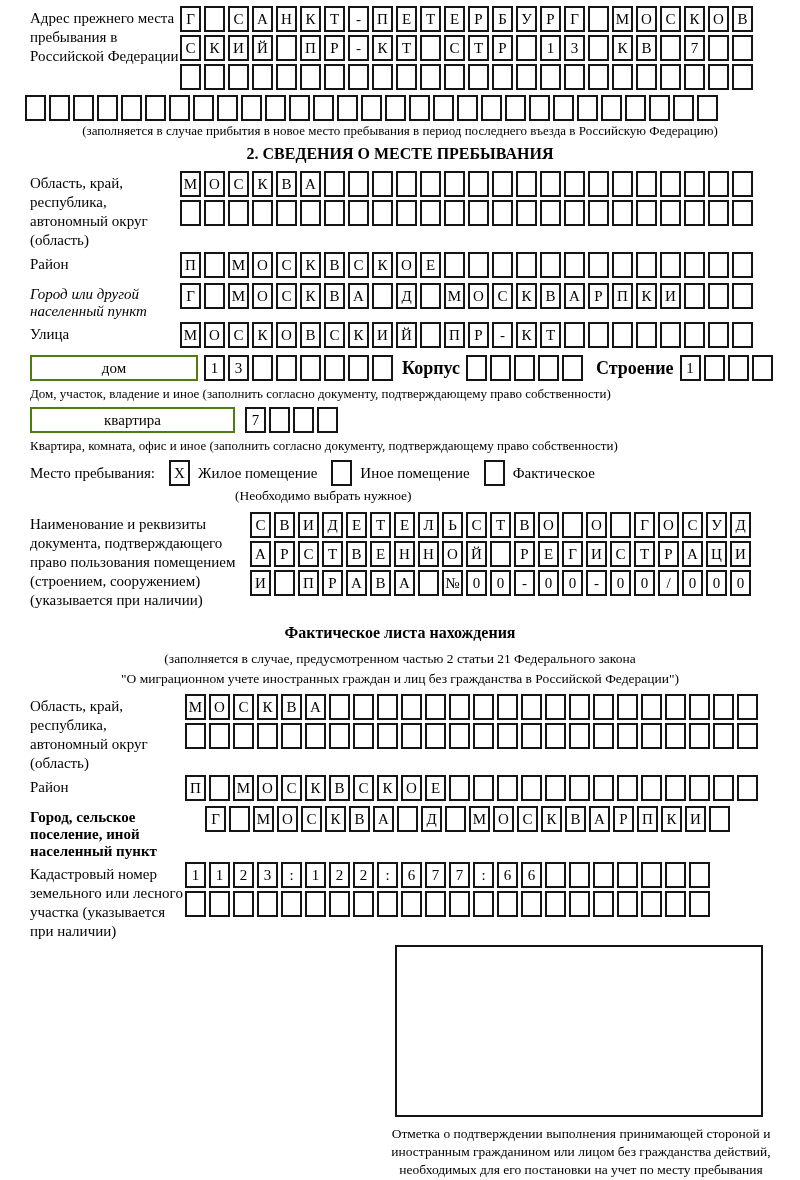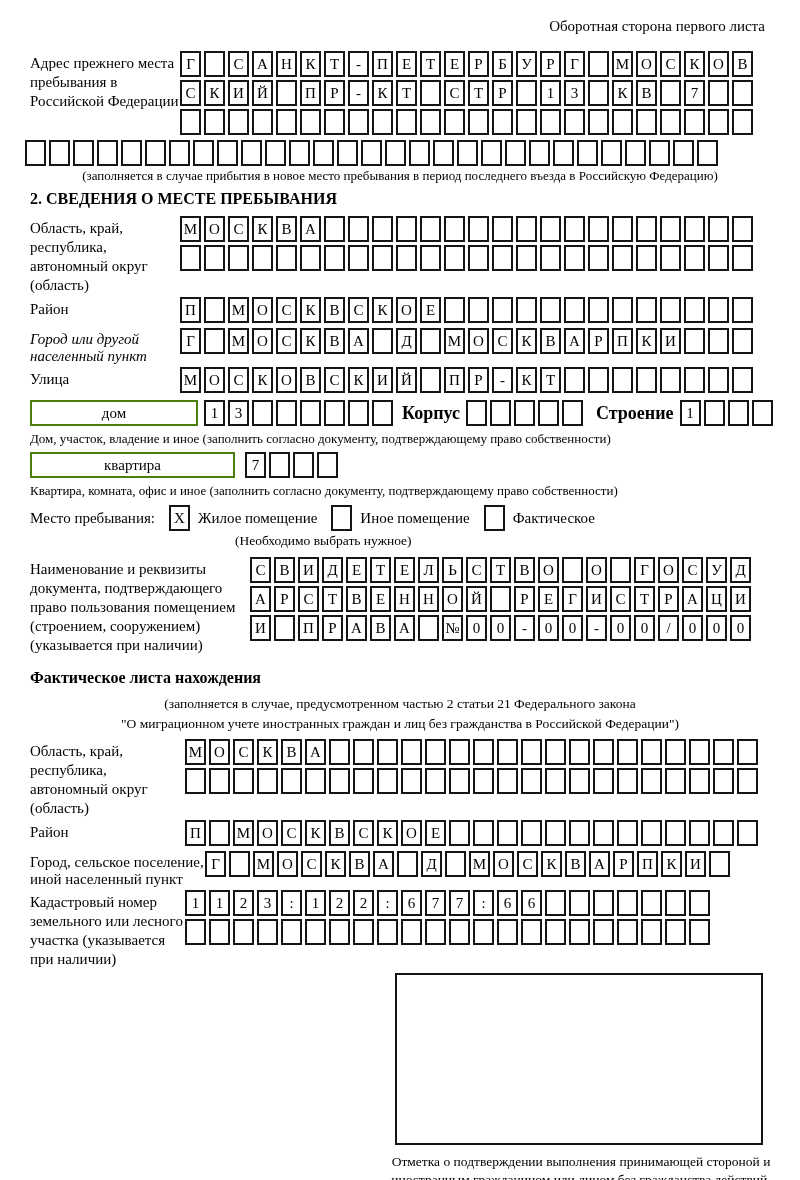--- a/index.html
+++ b/index.html
@@ -9,36 +9,36 @@
     color:#000; font-size:15px;
   }
   .page { box-sizing:border-box; width:800px; height:1180px; padding:6px 30px 0 30px; overflow:hidden; }
 
   .back-note { text-align:right; padding:12px 5px 16px 0; font-size:15px; }
 
   .fieldblock { display:flex; align-items:flex-start; margin-bottom:2px; }
   .flabel { flex-shrink:0; font-size:15px; line-height:19px; padding-top:3px; }
   .w150 { width:150px; }
   .w155 { width:155px; }
-  .w175 { width:175px; }
+  .w175 { width:175px;font-weight:bold; }
   .w220 { width:220px; }
 
   .boxrow { white-space:nowrap; height:26px; margin-bottom:3px; }
   .cbox {
     display:inline-block; box-sizing:border-box;
     width:21px; height:26px; border:2px solid #151515;
     margin-right:3px; text-align:center;
     font-size:15px; line-height:22px; vertical-align:top;
   }
   .fullrow { margin:2px 0 2px -5px; }
 
   .caption { font-size:13px; line-height:16px; margin:1px 0 5px 0; }
   .center { text-align:center; }
 
-  .sec-title { text-align:left; font-weight:bold; font-size:16px; margin:6px 0 8px 0; }
+  .sec-title { text-align:center; font-weight:bold; font-size:16px; margin:6px 0 8px 0; }
 
   .bigbox {
     box-sizing:border-box; border:2px solid #4d7c0f; height:26px;
     line-height:22px; text-align:center; font-size:15px; flex-shrink:0;
   }
   .inline-label { font-size:18px; line-height:26px; white-space:nowrap;font-weight:bold; }
   .hrow { display:flex; align-items:flex-start; margin:4px 0 2px 0; }
   .gap6 { width:6px; flex-shrink:0; } .gap10 { width:10px; flex-shrink:0; }
 
   .chk-row { display:flex; align-items:center; margin:6px 0 0 0; }
@@ -51,21 +51,20 @@
     box-sizing:border-box; width:368px; height:172px;
     border:2px solid #151515; margin:4px 0 8px 365px;
   }
   .stamp-note { width:430px; margin-left:336px; text-align:center; font-size:13.5px; line-height:18px; }
 </style>
 </head>
 <body>
 
 <div class="page">
 
-  <div class="back-note">Оборотная сторона первого листа</div>
 
   <div class="fieldblock">
     <div class="flabel w150">Адрес прежнего места пребывания в Российской Федерации</div>
     <div>
       <div class="boxrow"><span class="cbox">Г</span><span class="cbox"></span><span class="cbox">С</span><span class="cbox">А</span><span class="cbox">Н</span><span class="cbox">К</span><span class="cbox">Т</span><span class="cbox">-</span><span class="cbox">П</span><span class="cbox">Е</span><span class="cbox">Т</span><span class="cbox">Е</span><span class="cbox">Р</span><span class="cbox">Б</span><span class="cbox">У</span><span class="cbox">Р</span><span class="cbox">Г</span><span class="cbox"></span><span class="cbox">М</span><span class="cbox">О</span><span class="cbox">С</span><span class="cbox">К</span><span class="cbox">О</span><span class="cbox">В</span></div>
       <div class="boxrow"><span class="cbox">С</span><span class="cbox">К</span><span class="cbox">И</span><span class="cbox">Й</span><span class="cbox"></span><span class="cbox">П</span><span class="cbox">Р</span><span class="cbox">-</span><span class="cbox">К</span><span class="cbox">Т</span><span class="cbox"></span><span class="cbox">С</span><span class="cbox">Т</span><span class="cbox">Р</span><span class="cbox"></span><span class="cbox">1</span><span class="cbox">3</span><span class="cbox"></span><span class="cbox">К</span><span class="cbox">В</span><span class="cbox"></span><span class="cbox">7</span><span class="cbox"></span><span class="cbox"></span></div>
       <div class="boxrow"><span class="cbox"></span><span class="cbox"></span><span class="cbox"></span><span class="cbox"></span><span class="cbox"></span><span class="cbox"></span><span class="cbox"></span><span class="cbox"></span><span class="cbox"></span><span class="cbox"></span><span class="cbox"></span><span class="cbox"></span><span class="cbox"></span><span class="cbox"></span><span class="cbox"></span><span class="cbox"></span><span class="cbox"></span><span class="cbox"></span><span class="cbox"></span><span class="cbox"></span><span class="cbox"></span><span class="cbox"></span><span class="cbox"></span><span class="cbox"></span></div>
     </div>
   </div>
   <div class="boxrow fullrow"><span class="cbox"></span><span class="cbox"></span><span class="cbox"></span><span class="cbox"></span><span class="cbox"></span><span class="cbox"></span><span class="cbox"></span><span class="cbox"></span><span class="cbox"></span><span class="cbox"></span><span class="cbox"></span><span class="cbox"></span><span class="cbox"></span><span class="cbox"></span><span class="cbox"></span><span class="cbox"></span><span class="cbox"></span><span class="cbox"></span><span class="cbox"></span><span class="cbox"></span><span class="cbox"></span><span class="cbox"></span><span class="cbox"></span><span class="cbox"></span><span class="cbox"></span><span class="cbox"></span><span class="cbox"></span><span class="cbox"></span><span class="cbox"></span></div>

